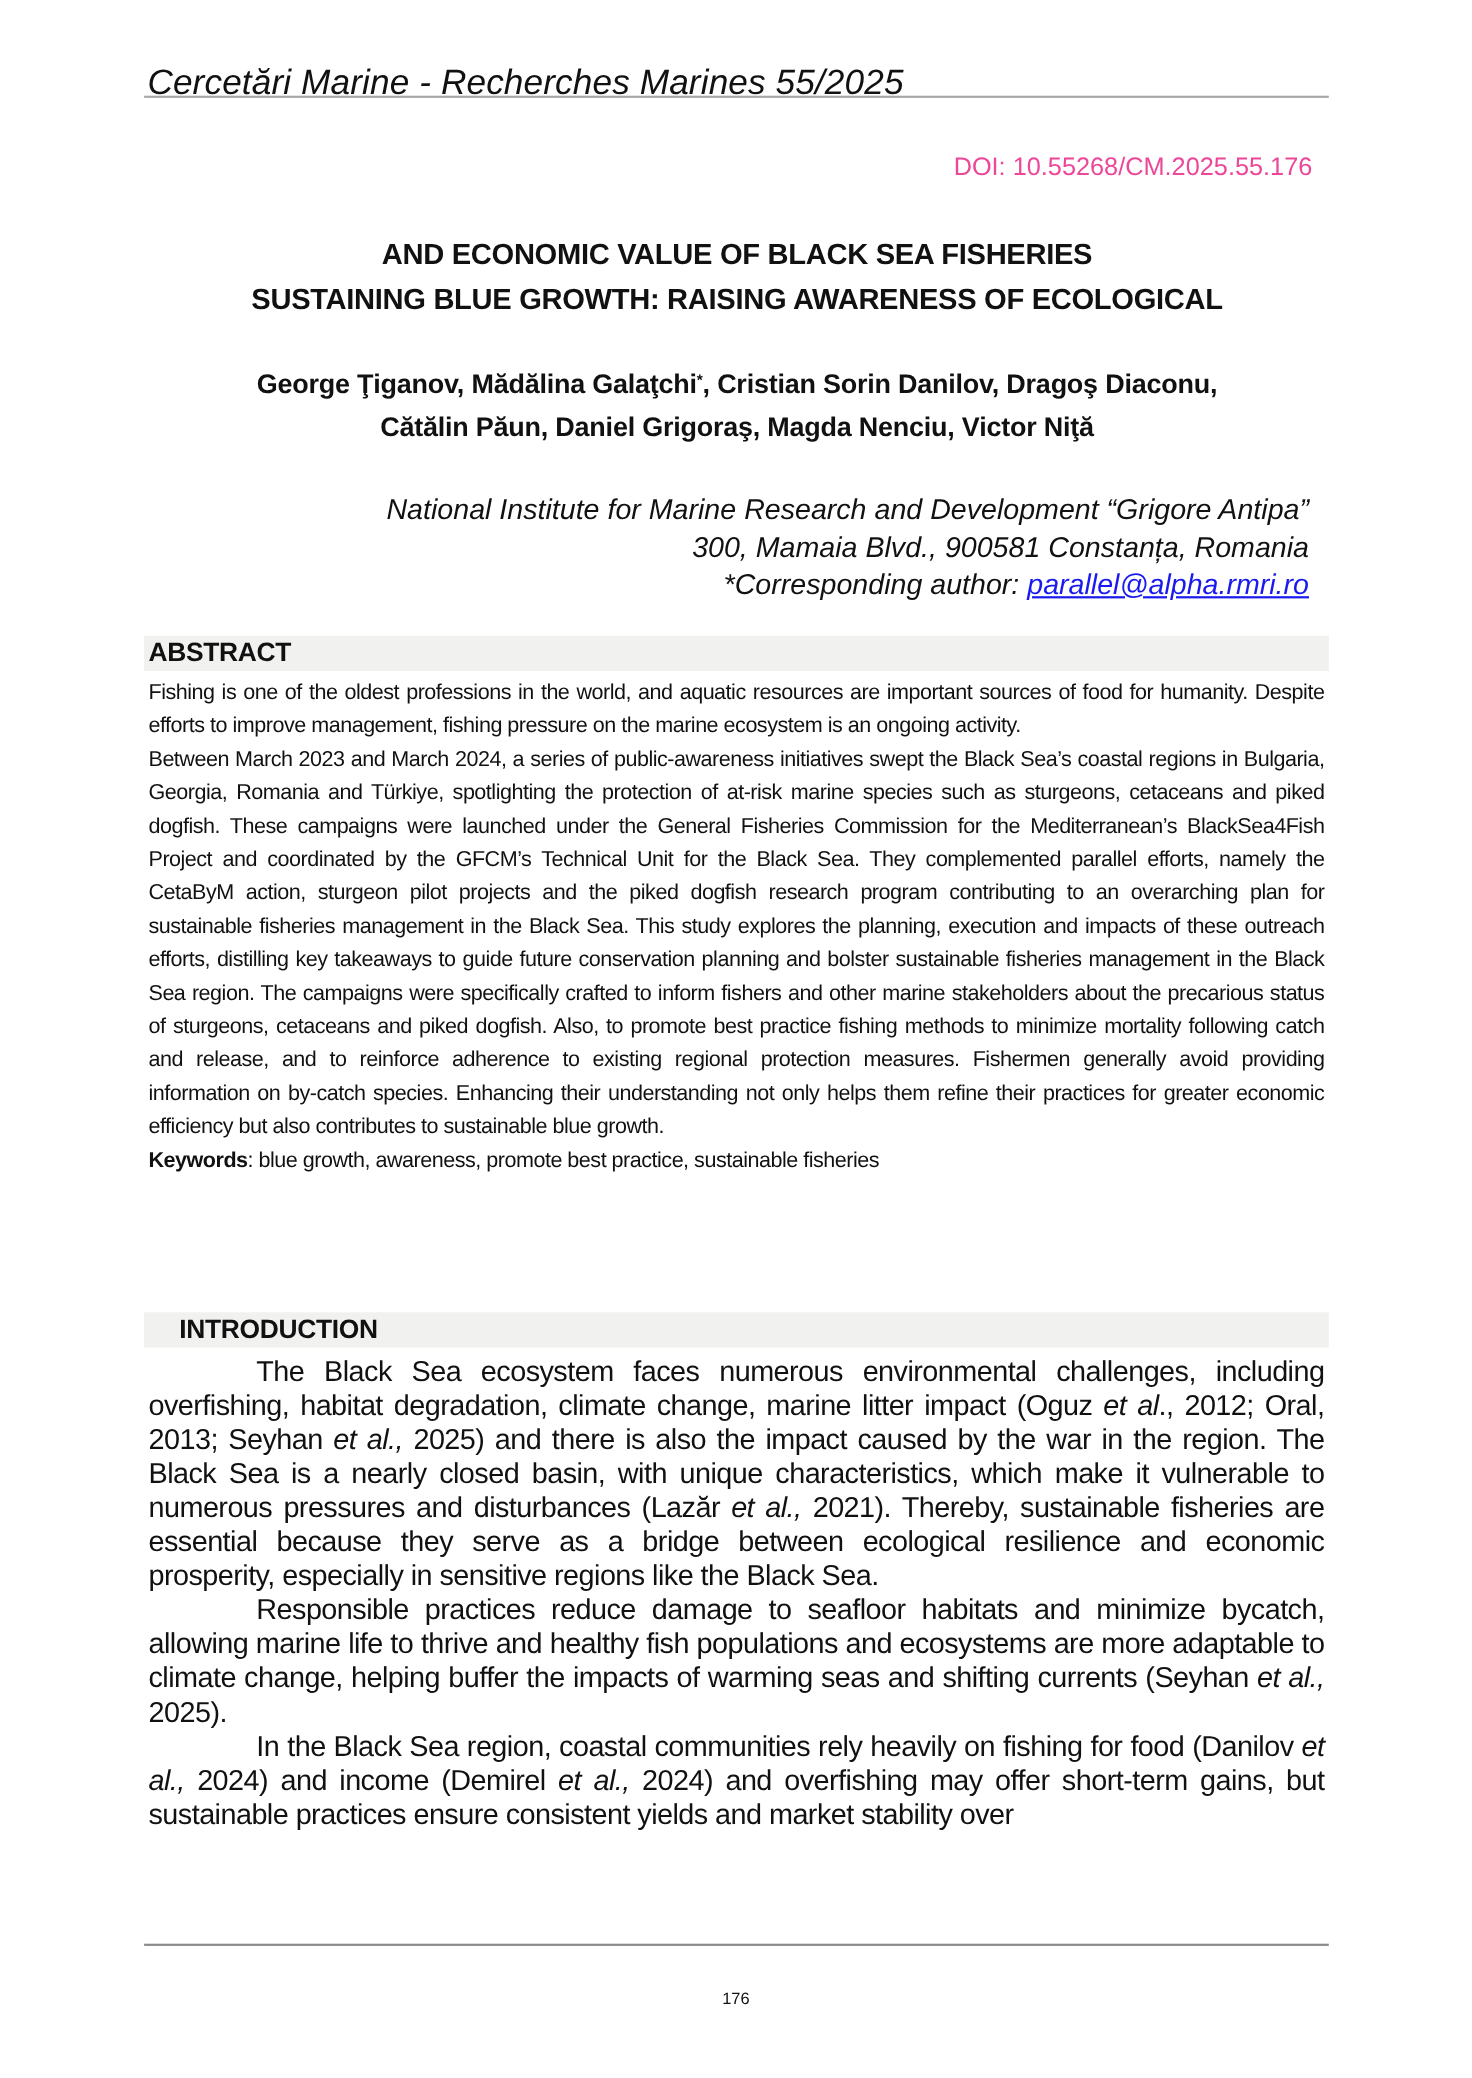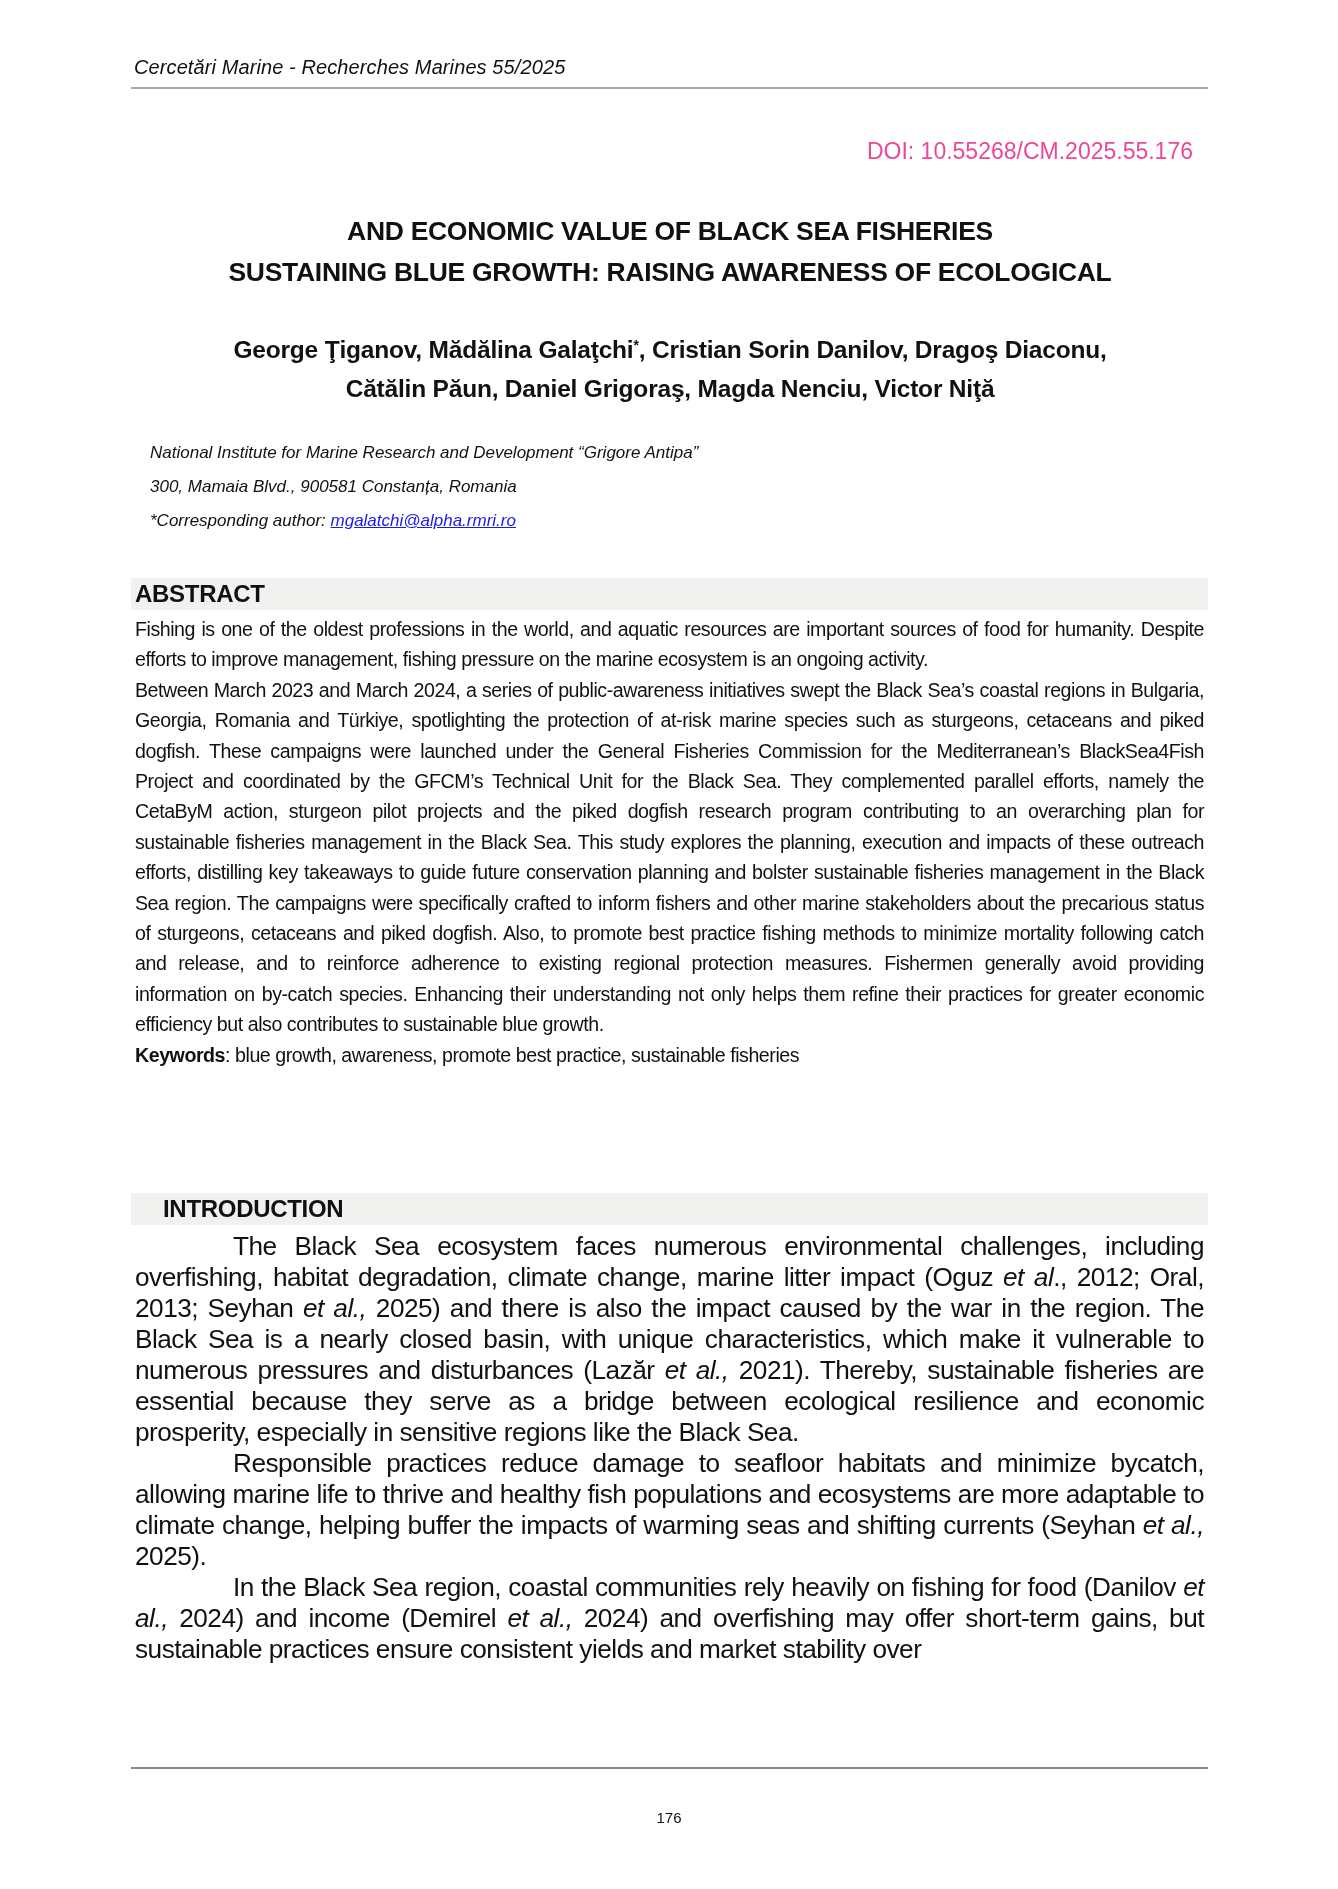--- a/index.html
+++ b/index.html
@@ -1,29 +1,29 @@
 <!DOCTYPE html>
 <html><head>
 <meta charset="utf-8">
 <style>
   html, body { margin: 0; padding: 0; background: #ffffff; }
   body { width: 1338px; height: 1889px; position: relative; overflow: hidden;
          font-family: "Liberation Sans", "DejaVu Sans", sans-serif; color: #111; }
   .page { position: absolute; left: 0; top: 0; width: 1338px; height: 1889px; }
 
-  .running-head { position: absolute; left: 134px; top: 56px; font-style: italic; font-size: 20px; color: #111; letter-spacing: 0.1px; }
+  .running-head { position: absolute; left: 134px; top: 56px; font-style: italic; font-size: 32px; color: #111; letter-spacing: 0.1px; }
   .head-rule { position: absolute; left: 131px; top: 87px; width: 1077px; height: 2px; background: #a8a8a8; }
 
   .doi { position: absolute; right: 145px; top: 138px; font-size: 23px; color: #ec4899; }
 
   .title { position: absolute; left: 150px; width: 1040px; top: 211px; text-align: center; font-weight: bold; font-size: 26.5px; line-height: 41px; letter-spacing: -0.3px; }
   .authors { position: absolute; left: 150px; width: 1040px; top: 330px; text-align: center; font-weight: bold; font-size: 24.5px; line-height: 39px; letter-spacing: -0.2px; }
   .authors sup { font-size: 14px; vertical-align: top; position: relative; top: -4px; }
 
-  .affil { position: absolute; left: 150px; width: 1040px; top: 436px; text-align: left; font-style: italic; font-size: 17px; line-height: 34px; }
+  .affil { position: absolute; left: 150px; width: 1040px; top: 446px; text-align: right; font-style: italic; font-size: 26px; line-height: 34px; }
   .affil a { color: #1a1aee; text-decoration: underline; }
 
   .section-bar { position: absolute; left: 131px; width: 1077px; height: 32px; background: #f1f1f0; }
   .section-title { position: absolute; left: 135px; font-weight: bold; font-size: 24px; line-height: 32px; letter-spacing: -0.3px; }
 
   .abstract { position: absolute; left: 135px; width: 1069px; top: 614px; font-size: 19.6px; line-height: 30.4px; text-align: justify; letter-spacing: -0.45px; }
   .abstract p { margin: 0; }
   .keywords { margin: 0; }
   .keywords b { font-weight: bold; margin-top: 16px; }
 
@@ -49,21 +49,21 @@
   </div>
 
   <div class="authors">
     <div><span>George Ţiganov, Mădălina Galaţchi</span><sup>*</sup><span>, Cristian Sorin Danilov, Dragoş Diaconu,</span></div>
     <div>Cătălin Păun, Daniel Grigoraş, Magda Nenciu, Victor Niţă</div>
   </div>
 
   <div class="affil">
     <div>National Institute for Marine Research and Development “Grigore Antipa”</div>
     <div>300, Mamaia Blvd., 900581 Constanța, Romania</div>
-    <div><span>*Corresponding author: </span><a title="mgalatchi@alpha.rmri.ro">mgalatchi@alpha.rmri.ro</a></div>
+    <div><span>*Corresponding author: </span><a title="mgalatchi@alpha.rmri.ro">parallel@alpha.rmri.ro</a></div>
   </div>
 
   <div class="section-bar" style="top:578px;"></div>
   <div class="section-title" style="top:578px;">ABSTRACT</div>
 
   <div class="abstract">
     <p>Fishing is one of the oldest professions in the world, and aquatic resources are important sources of food for humanity. Despite efforts to improve management, fishing pressure on the marine ecosystem is an ongoing activity.</p>
     <p>Between March 2023 and March 2024, a series of public-awareness initiatives swept the Black Sea’s coastal regions in Bulgaria, Georgia, Romania and Türkiye, spotlighting the protection of at-risk marine species such as sturgeons, cetaceans and piked dogfish. These campaigns were launched under the General Fisheries Commission for the Mediterranean’s BlackSea4Fish Project and coordinated by the GFCM’s Technical Unit for the Black Sea. They complemented parallel efforts, namely the CetaByM action, sturgeon pilot projects and the piked dogfish research program contributing to an overarching plan for sustainable fisheries management in the Black Sea. This study explores the planning, execution and impacts of these outreach efforts, distilling key takeaways to guide future conservation planning and bolster sustainable fisheries management in the Black Sea region. The campaigns were specifically crafted to inform fishers and other marine stakeholders about the precarious status of sturgeons, cetaceans and piked dogfish. Also, to promote best practice fishing methods to minimize mortality following catch and release, and to reinforce adherence to existing regional protection measures. Fishermen generally avoid providing information on by-catch species. Enhancing their understanding not only helps them refine their practices for greater economic efficiency but also contributes to sustainable blue growth.</p>
     <p class="keywords"><b>Keywords</b><span>: blue growth, awareness, promote best practice, sustainable fisheries</span></p>
   </div>

